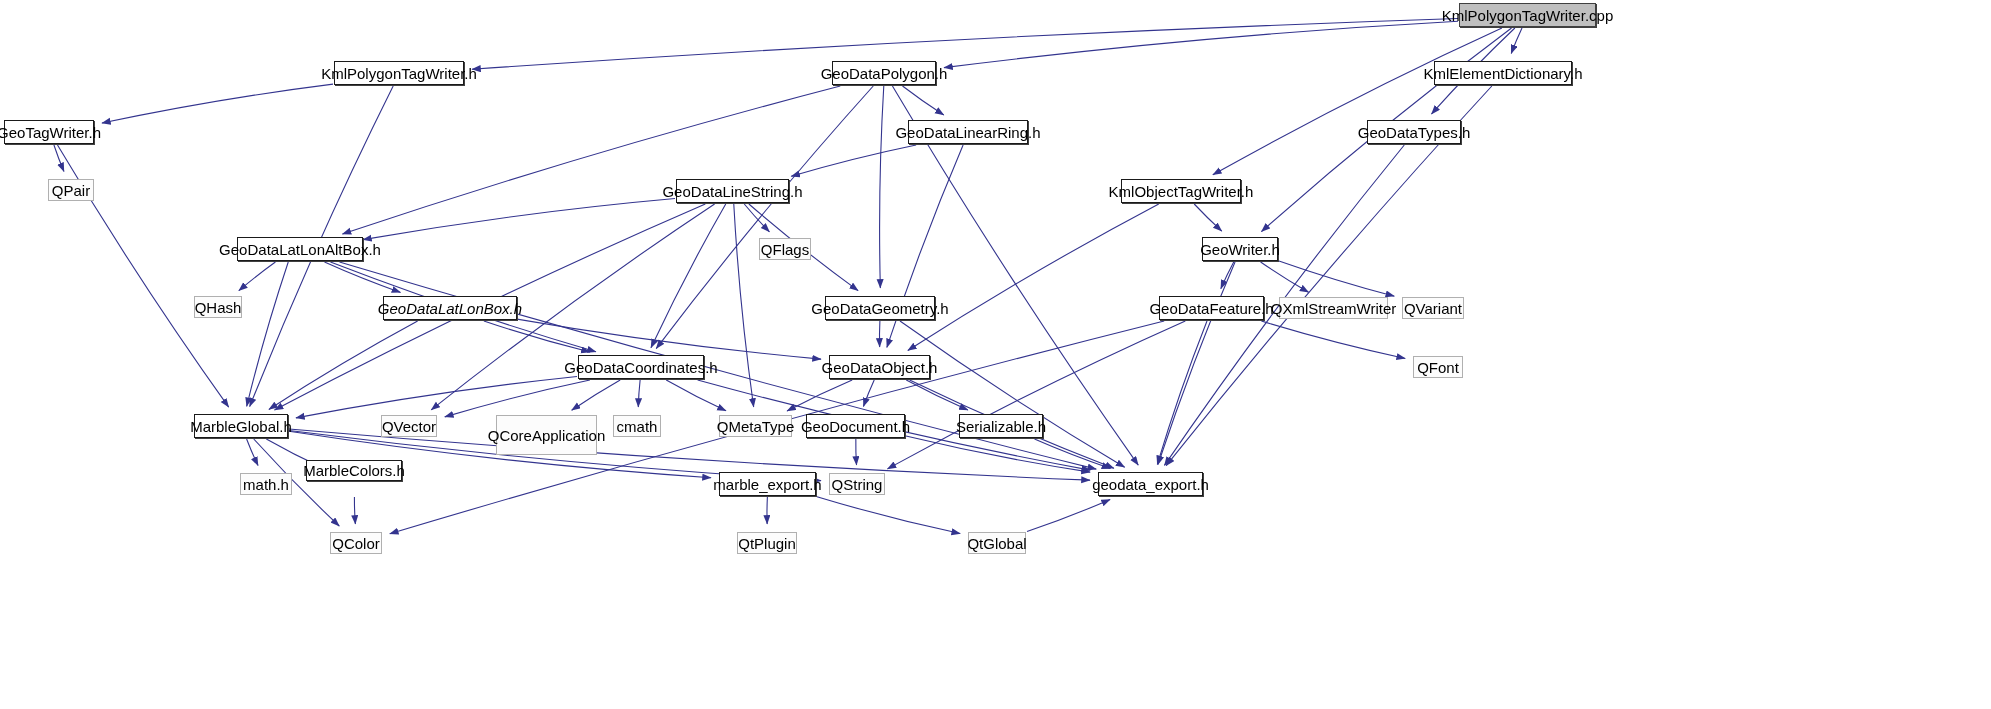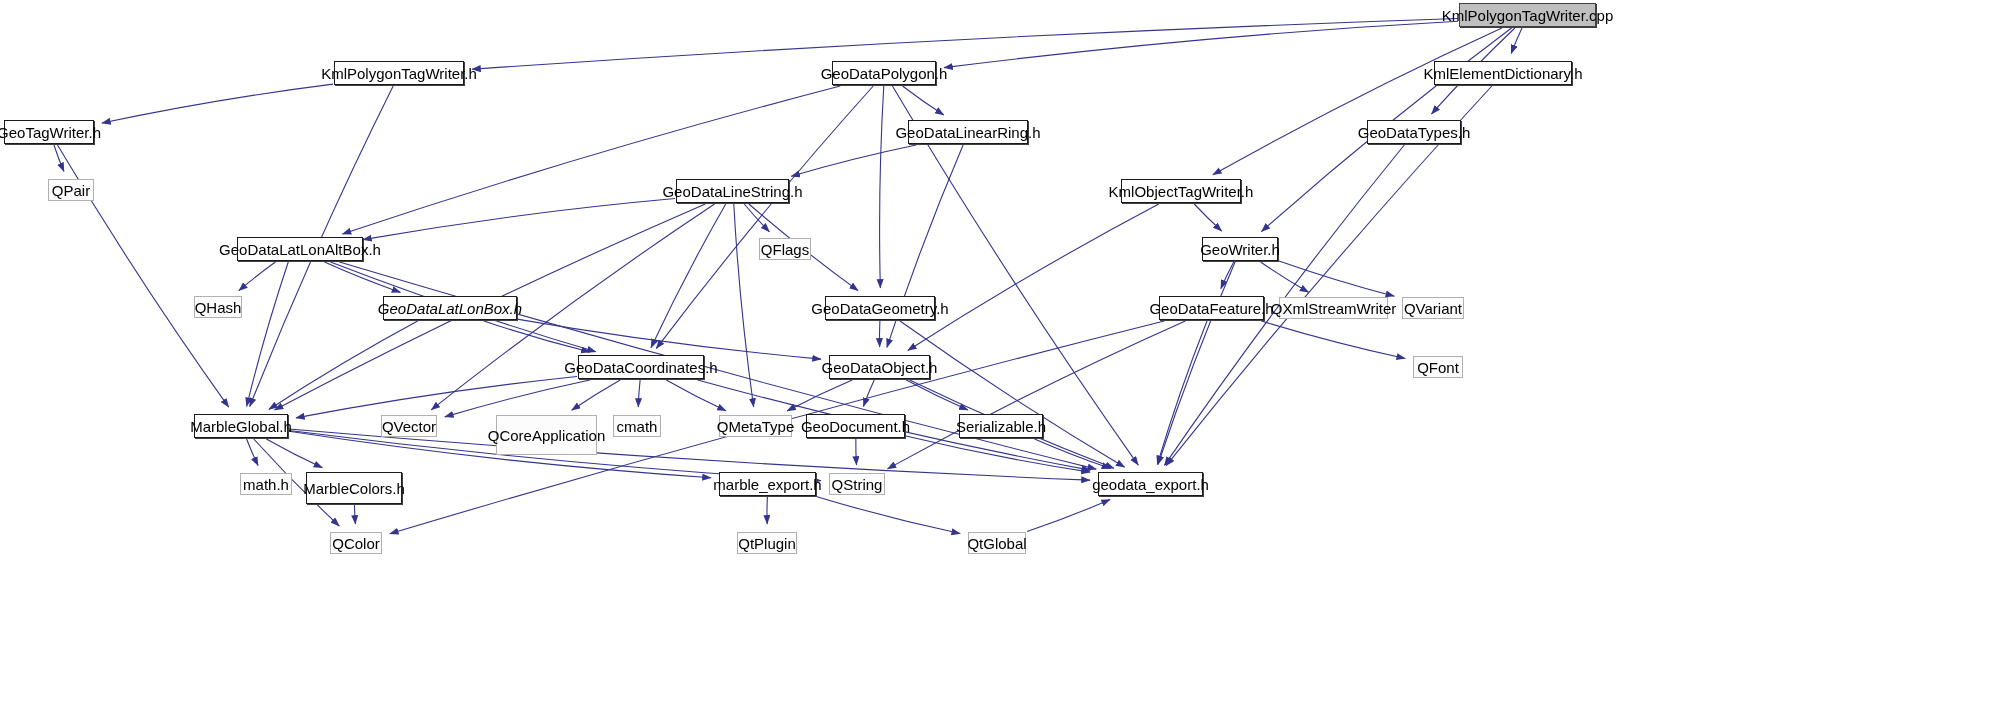--- a/index.html
+++ b/index.html
@@ -215,21 +215,21 @@
       </div>
       <div class="node internal" style="left: 959px; top: 414px; width: 84px; height: 24px;">
         <span>Serializable.h</span>
       </div>
       <div class="node internal" style="left: 1098px; top: 472px; width: 105px; height: 24px;">
         <span>geodata_export.h</span>
       </div>
       <div class="node external" style="left: 240px; top: 473px; width: 52px; height: 22px;">
         <span>math.h</span>
       </div>
-      <div class="node internal" style="left: 306px; top: 472px; width: 96px; height: 32px;">
+      <div class="node internal" style="left: 306px; top: 460px; width: 96px; height: 21px;">
         <span>MarbleColors.h</span>
       </div>
       <div class="node internal" style="left: 719px; top: 472px; width: 97px; height: 24px;">
         <span>marble_export.h</span>
       </div>
       <div class="node external" style="left: 829px; top: 473px; width: 56px; height: 22px;">
         <span>QString</span>
       </div>
       <div class="node external" style="left: 330px; top: 532px; width: 52px; height: 22px;">
         <span>QColor</span>

